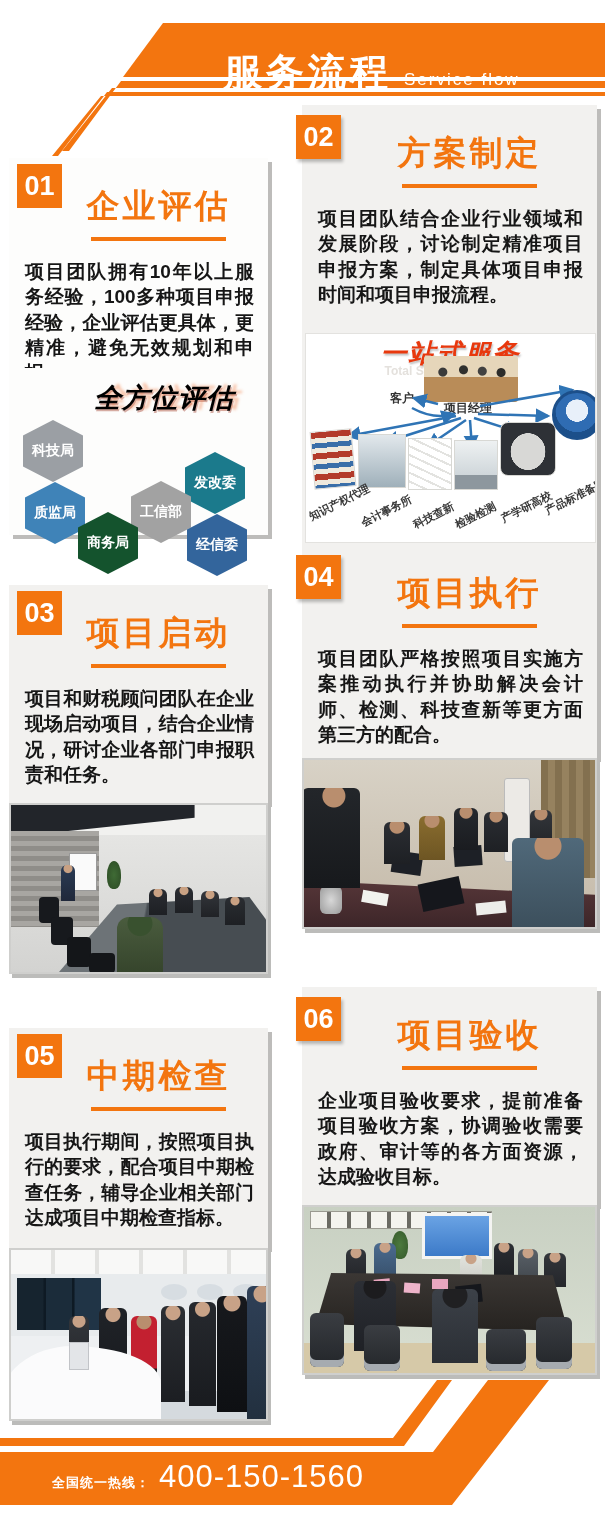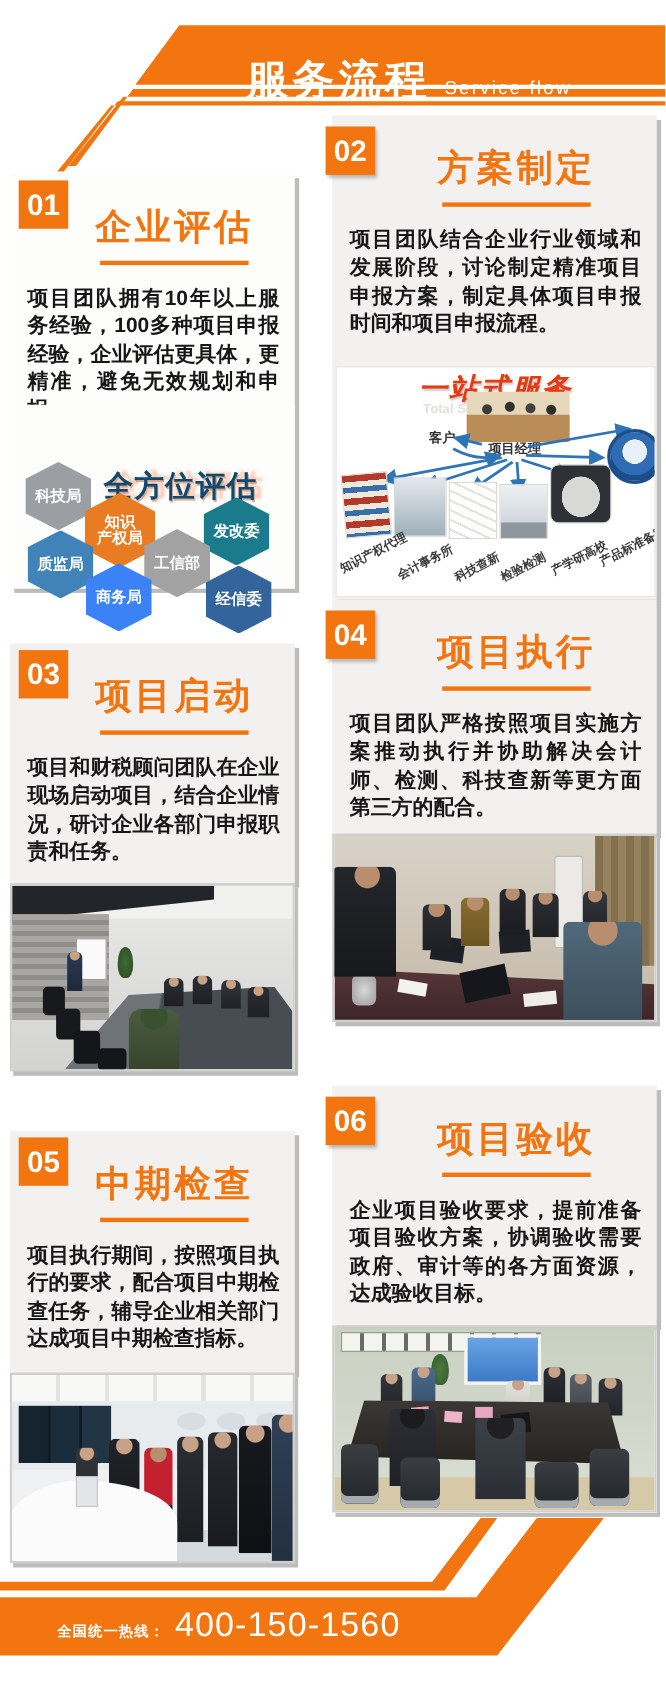--- a/index.html
+++ b/index.html
@@ -32,22 +32,22 @@
   .col-right .badge{left:-6px;top:10px;box-shadow:2px 3px 3px rgba(0,0,0,.25);}
   .step-title{margin:26px 0 0;color:#f3750f;font-size:33px;font-weight:bold;
               text-align:center;letter-spacing:3px;transform:translateX(20px);}
   .title-underline{width:135px;height:4px;background:#f3750f;margin:8px auto 0;transform:translateX(20px);}
   .step-body{font-size:19px;font-weight:bold;color:#161616;line-height:1.33;
              text-align:justify;margin:18px 14px 0 16px;}
 
   
   .hex-cluster{position:absolute;left:0;top:210px;width:259px;height:167px;background:#fdfdfc;}
   .eval-title{position:absolute;left:70px;top:12px;width:170px;text-align:center;
-              font-size:27px;font-weight:bold;color:#0c4a6e;letter-spacing:1px;
-              text-shadow:6px -1px 3px rgba(242,120,60,.45),1px 2px 0 rgba(140,25,5,.35);margin-top:44px;}
+              font-size:27px;font-weight:bold;font-style:italic;color:#000000;letter-spacing:1px;
+              text-shadow:6px -1px 3px rgba(242,120,60,.45),1px 2px 0 rgba(140,25,5,.35);}
   .hex{position:absolute;width:60px;height:62px;color:#fff;font-weight:bold;font-size:14px;
        display:flex;flex-direction:column;align-items:center;justify-content:center;line-height:1.1;
        clip-path:polygon(50% 0,100% 25%,100% 75%,50% 100%,0 75%,0 25%);text-align:center;}
   .hex span{display:block;}
   .hx0{left:14px;top:52px;}
   .hx1{left:68px;top:80px;width:64px;height:68px;}
   .hx2{left:176px;top:84px;}
   .hx3{left:16px;top:114px;}
   .hx4{left:122px;top:113px;}
   .hx5{left:69px;top:144px;}
@@ -105,37 +105,33 @@
   <div class="badge">01</div>
   <h2 class="step-title">企业评估</h2>
   <div class="title-underline"></div>
   <p class="step-body">项目团队拥有10年以上服务经验，100多种项目申报经验，企业评估更具体，更精准，避免无效规划和申报。</p>
   <div class="hex-cluster">
     <div class="eval-title">全方位评估</div>
     <div class="hex hx0" style="background: rgb(155, 159, 164);">
         <span>科技局</span>
         <span></span>
       </div>
-    <div class="hex hx1" style="background: rgb(233, 123, 35);">
-        <span>知识</span>
-        <span>产权局</span>
-      </div>
     <div class="hex hx2" style="background: rgb(27, 122, 140);">
         <span>发改委</span>
         <span></span>
       </div>
     <div class="hex hx3" style="background: rgb(63, 131, 184);">
         <span>质监局</span>
         <span></span>
       </div>
     <div class="hex hx4" style="background: rgb(162, 162, 162);">
         <span>工信部</span>
         <span></span>
       </div>
-    <div class="hex hx5" style="background: #3b82f6;">
+    <div class="hex hx5" style="background: #14532d;">
         <span>商务局</span>
         <span></span>
       </div>
     <div class="hex hx6" style="background: rgb(51, 101, 156);">
         <span>经信委</span>
         <span></span>
       </div>
   </div>
 </section>
 

